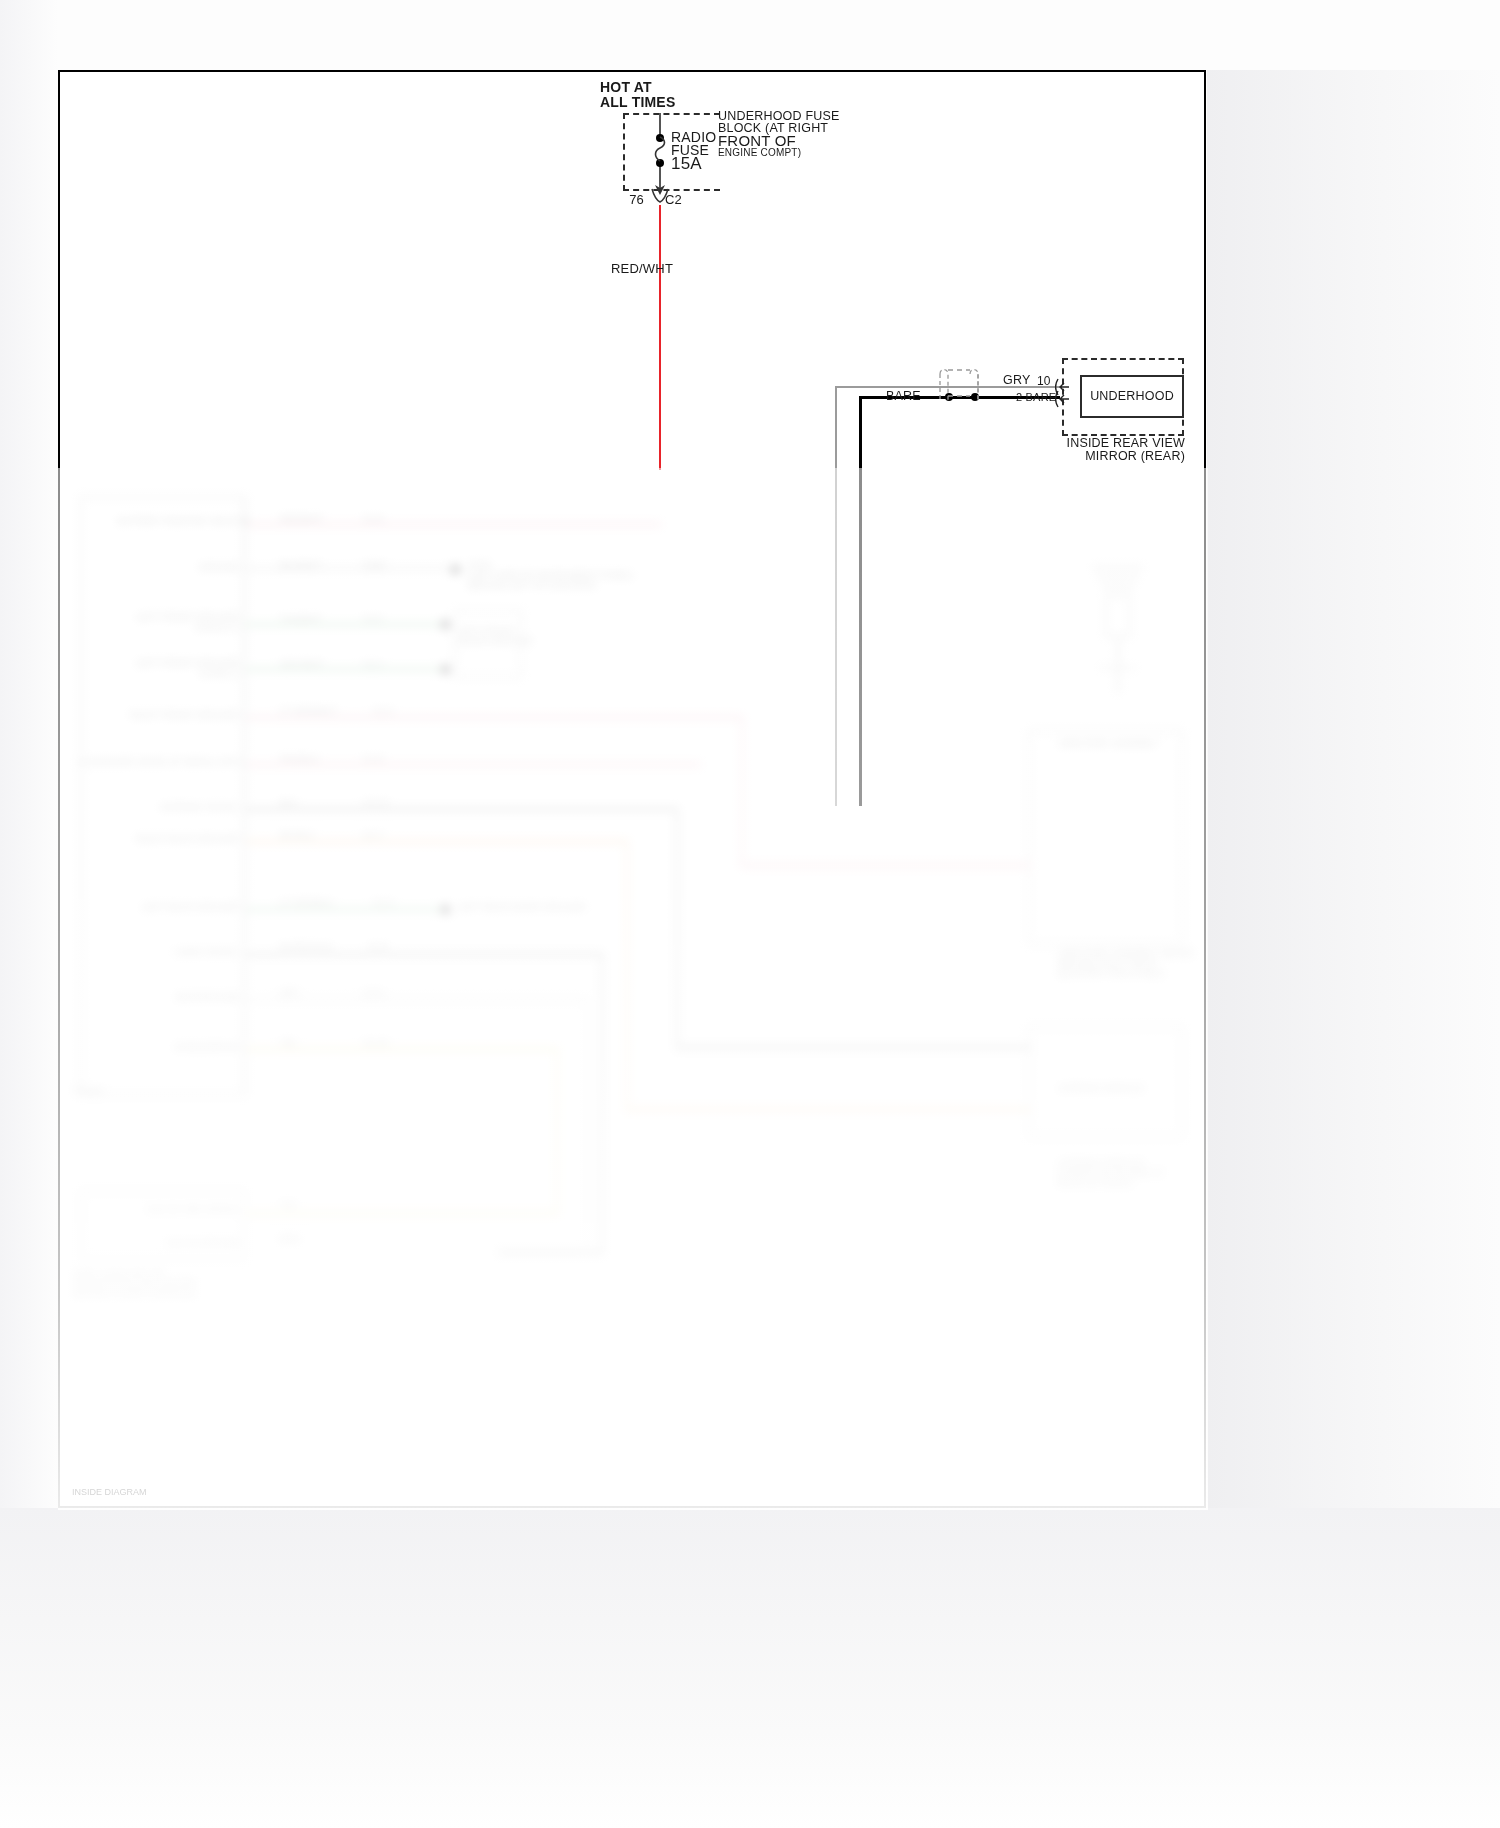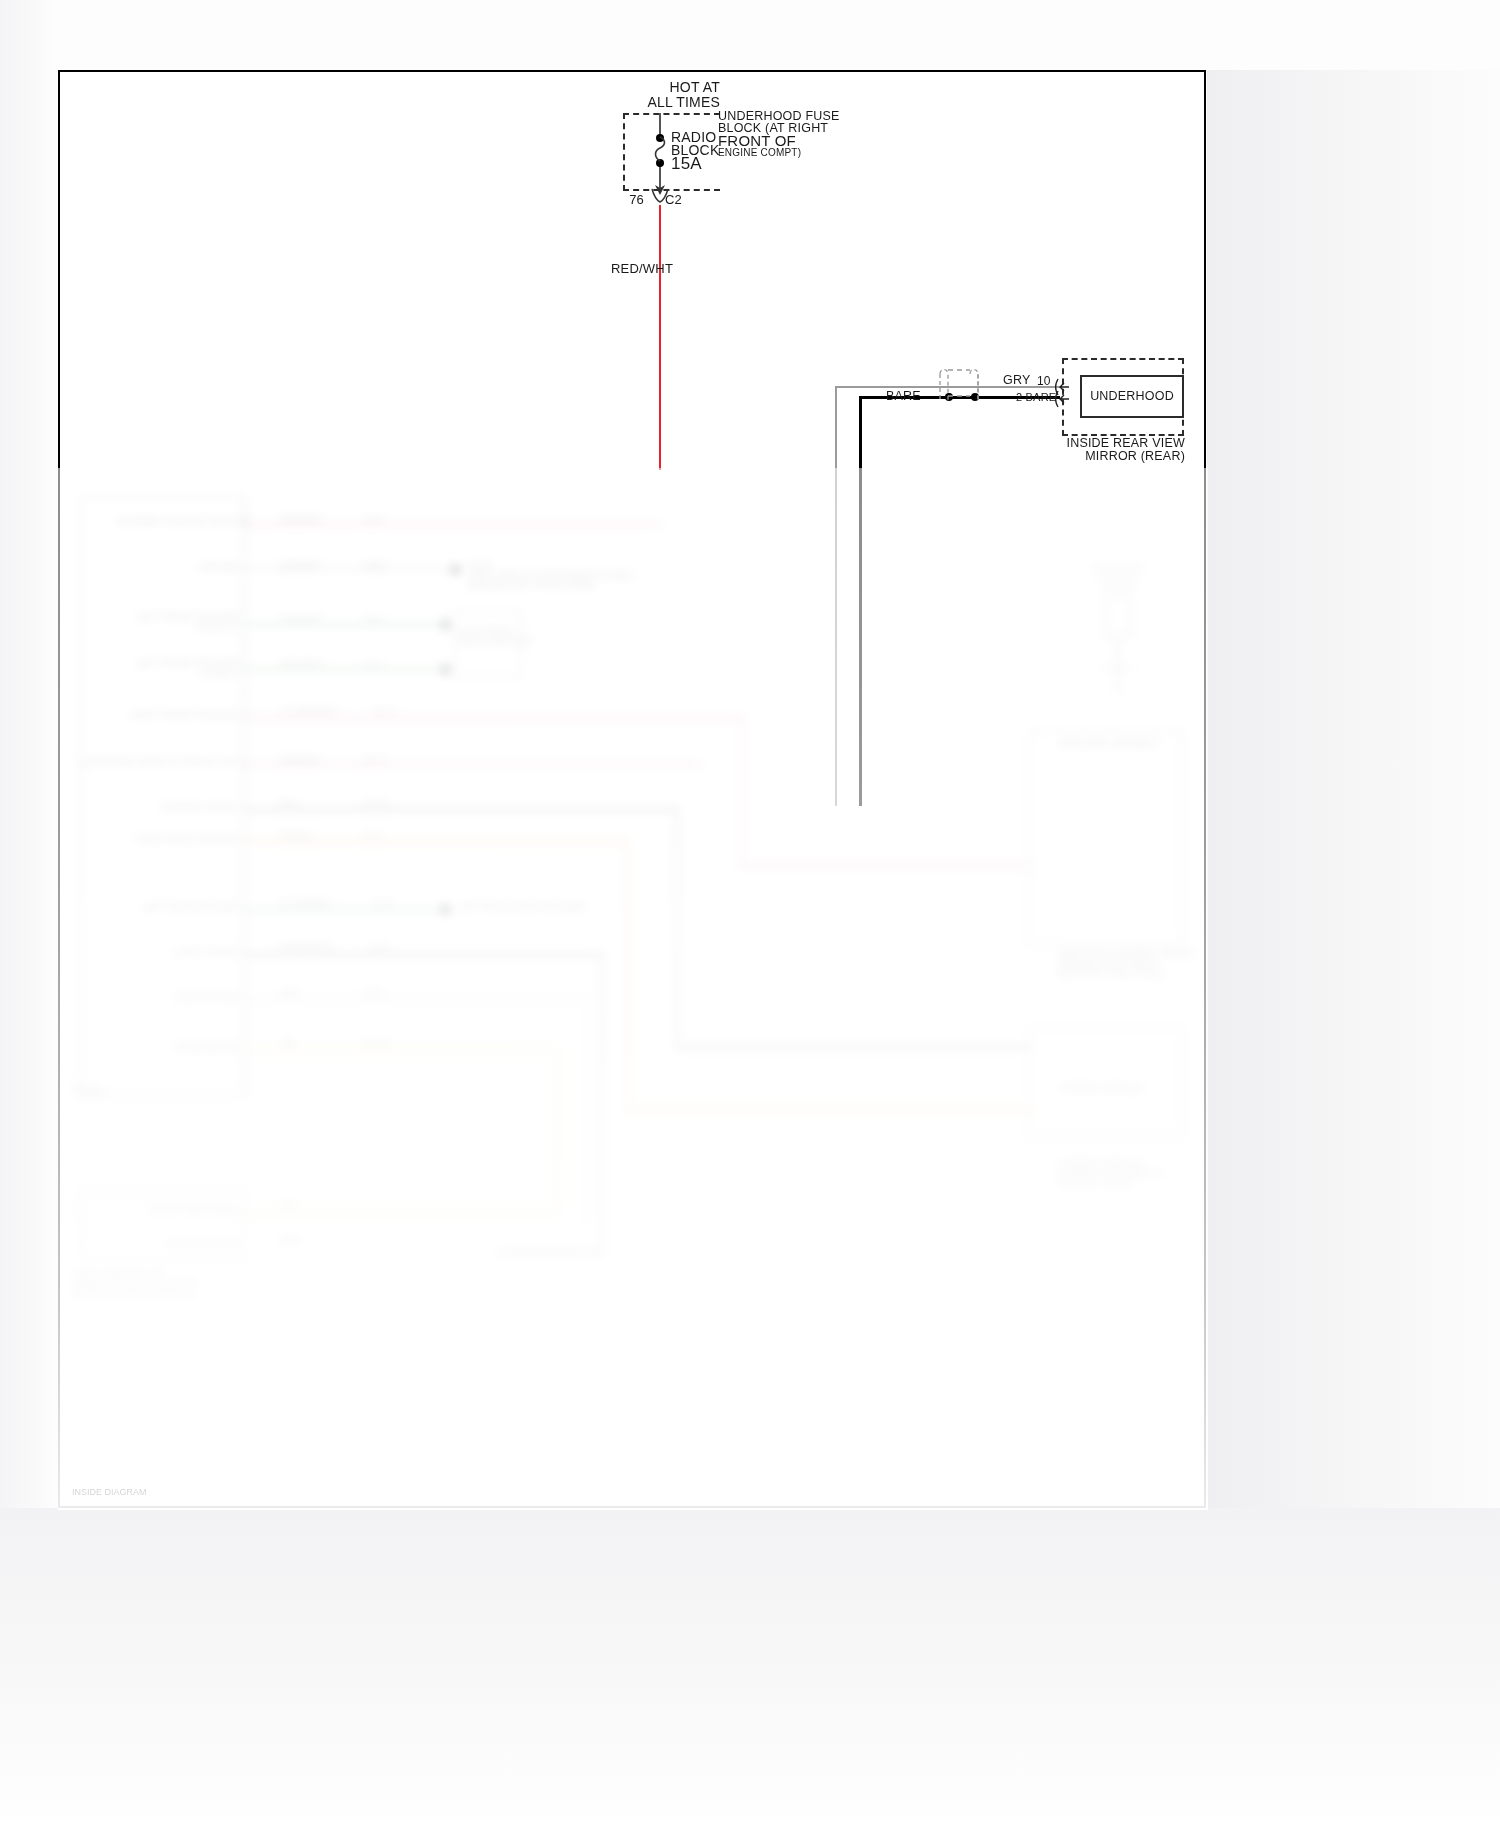--- a/index.html
+++ b/index.html
@@ -41,21 +41,21 @@
   .wire.black{background:#000;}
   .wire.pink{background:#e87b96;}
   .wire.green{background:#4cae63;}
   .wire.orange{background:#f0a552;}
   .wire.yellow{background:#e8d44a;}
   .wire.dgrey{background:#5a5a5a;}
   .wire.lgrey{background:#cfcfcf;}
 
   .lbl{position:absolute;font-size:13px;line-height:15px;letter-spacing:.2px;
        white-space:pre;color:#1a1a1a;}
-  .lbl.c{text-align:right;}
+  .lbl.c{text-align:left;font-weight:bold;}
   .lbl.r{text-align:right;}
   .lbl.xs{font-size:9px;line-height:11px;}
 
   .dashbox{position:absolute;border:2px dashed #2b2b2b;box-sizing:border-box;}
   .solidbox{position:absolute;border:2px solid #2b2b2b;box-sizing:border-box;
             display:flex;align-items:center;justify-content:center;}
   .dot{position:absolute;width:8px;height:8px;border-radius:50%;background:#000;}
   .bigdot{position:absolute;width:11px;height:11px;border-radius:50%;background:#000;}
 
   
@@ -91,21 +91,21 @@
 
   <svg class="fuse-sq" style="left:653px;top:136px;width:16px;height:26px;" width="16" height="26" viewBox="0 0 16 26">
     <path d="M7,1 C13,4 13,9 7,12 C1,15 1,21 7,25" fill="none" stroke="#333" stroke-width="1.6"></path>
   </svg>
 
   <svg style="position:absolute;left:653px;top:182px;width:14px;height:14px;" width="14" height="14" viewBox="0 0 14 14">
     <path d="M7,13 L2,3 L7,6 L12,3 Z" fill="#333"></path>
   </svg>
 
   <div class="lbl" style="left:671px;top:130px;font-size:14px;">RADIO</div>
-  <div class="lbl" style="left:671px;top:143px;font-size:14px;">BLOCK</div>
+  <div class="lbl" style="left:671px;top:143px;font-size:14px;">FUSE</div>
   <div class="lbl" style="left:671px;top:156px;font-size:17px;">15A</div>
 
   <div class="lbl" style="left:718px;top:109px;font-size:12.5px;">UNDERHOOD FUSE</div>
   <div class="lbl" style="left:718px;top:121px;font-size:12.5px;">BLOCK (AT RIGHT</div>
   <div class="lbl" style="left:718px;top:133px;font-size:15px;">FRONT OF</div>
   <div class="lbl" style="left:718px;top:145px;font-size:10px;">ENGINE COMPT)</div>
 
   <div class="lbl r" style="left:616px;top:192px;width:28px;font-size:13px;">76</div>
   <svg style="position:absolute;left:650px;top:188px;width:20px;height:16px;" width="20" height="16" viewBox="0 0 20 16">
     <path d="M2,1 C4,8 6,12 10,14 C14,12 16,8 18,1" fill="none" stroke="#333" stroke-width="1.5"></path>

